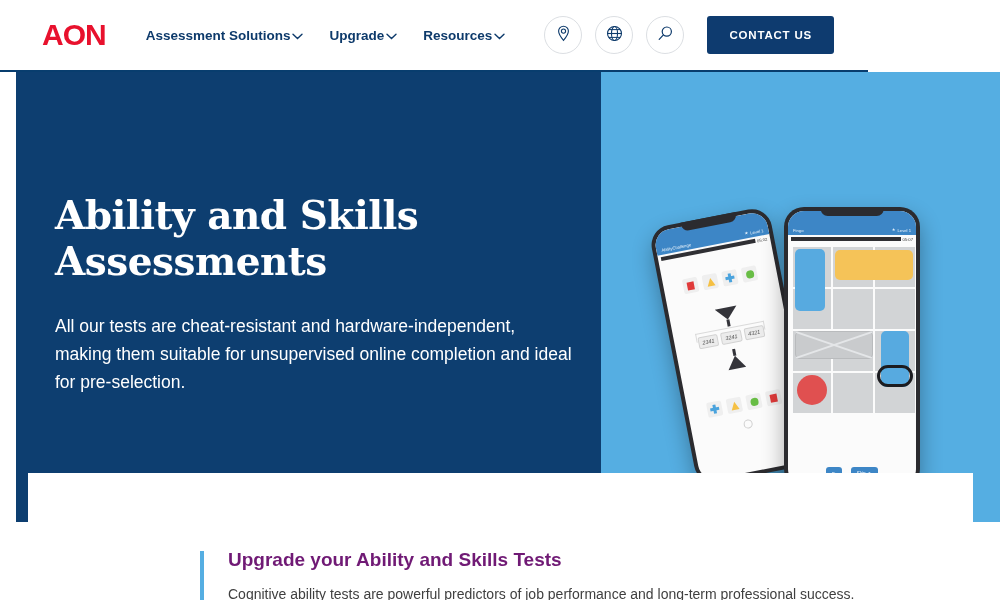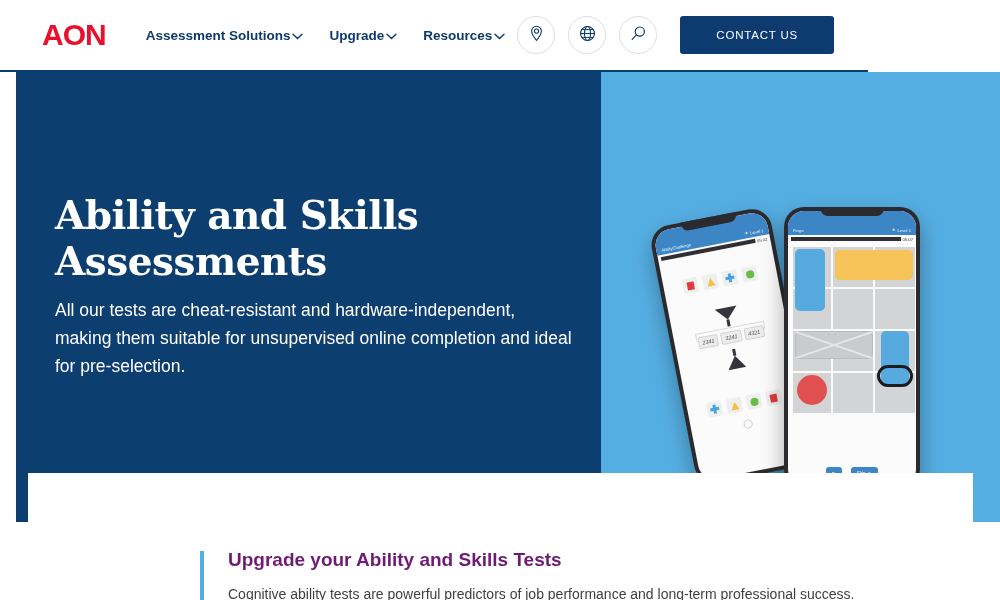--- a/index.html
+++ b/index.html
@@ -32,22 +32,22 @@
     position:absolute; right:34px; top:50%; transform:translateY(-50%);
     display:flex; align-items:center; gap:13px;
   }
   .icon-circle {
     width:38px; height:38px; border-radius:50%;
     border:1px solid #dcdfe3; background:#fff;
     display:flex; align-items:center; justify-content:center; cursor:pointer;
   }
   .contact-btn {
     margin-left:10px; background:#0e3b6f; color:#fff;
-    font-size:11.5px; font-weight:normal; letter-spacing:0.8px;
-    padding:13px 36px; border:none; border-radius:3px; cursor:pointer;
+    font-size:11.5px; font-weight:bold; letter-spacing:0.8px;
+    padding:13px 22px; border:none; border-radius:3px; cursor:pointer;
     font-family:"Liberation Sans", sans-serif;
   }
 
   
   .hero { position:absolute; left:16px; top:72px; width:1000px; height:450px; }
   .hero-left {
     position:absolute; left:0; top:0; width:585px; height:402px;
     background:#0d3e70;
   }
   .hero-right {
@@ -57,21 +57,21 @@
   .hero-left-foot {
     position:absolute; left:0; top:402px; width:28px; height:48px;
     background:#0d3e70;
   }
   .hero-copy { position:absolute; left:39px; top:120px; width:540px; }
   .hero-title {
     font-family:"DejaVu Serif", serif; font-weight:bold;
     font-size:39px; line-height:46px; color:#ffffff; letter-spacing:-0.5px;
   }
   .hero-sub {
-    margin-top:12px; font-size:17.5px; line-height:28px; color:#ffffff;
+    margin-top:28px; font-size:17.5px; line-height:28px; color:#ffffff;
     font-weight:400; max-width:520px;
   }
 
   
   .phones { position:absolute; left:650px; top:135px; width:275px; height:285px; }
   .phone {
     position:absolute; background:#2b2b2f; border-radius:20px;
     box-shadow:0 10px 22px rgba(0,0,0,0.33);
   }
   .phone-screen {

